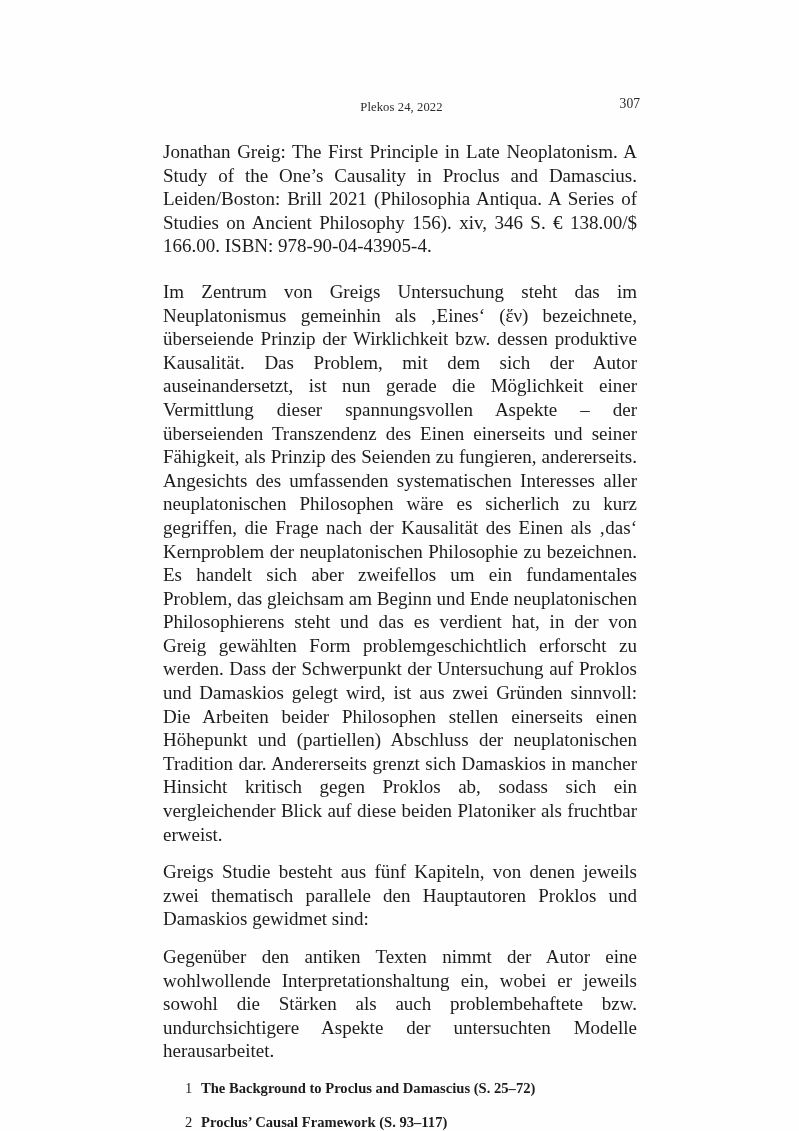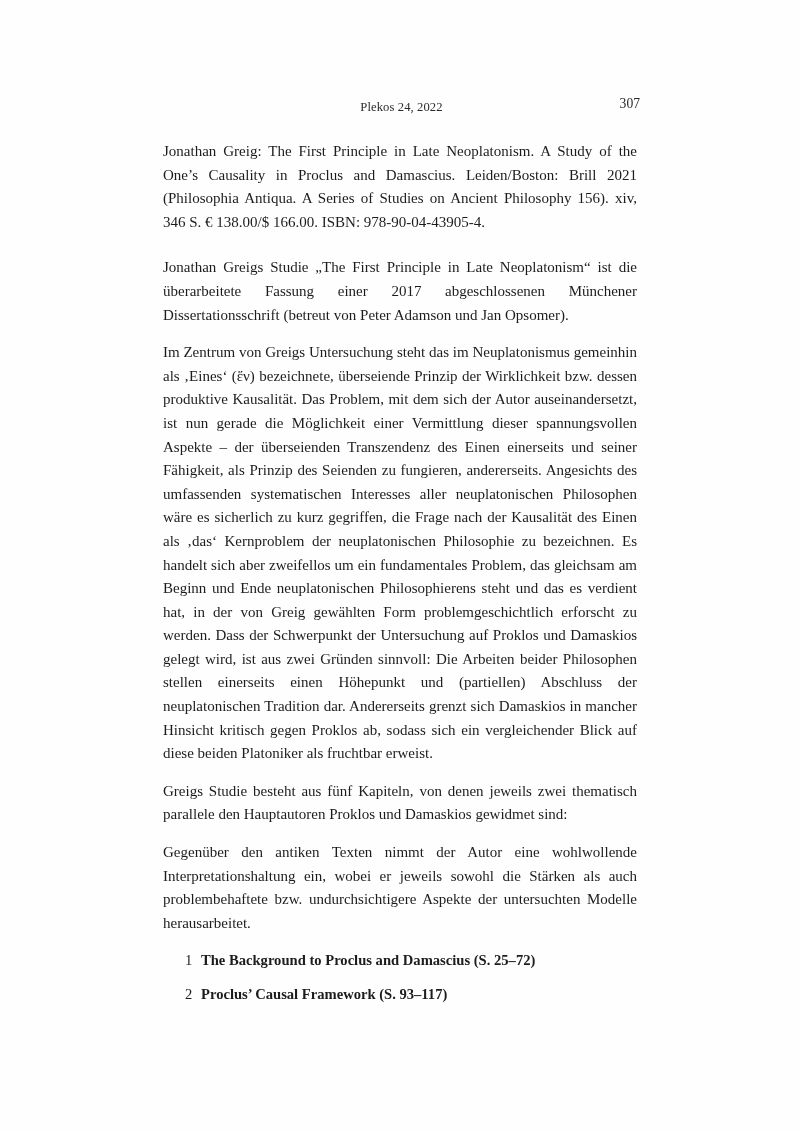--- a/index.html
+++ b/index.html
@@ -54,21 +54,21 @@
     position: absolute;
     left: 163px;
     top: 140px;
     width: 474px;
   }
 
   p.para {
     margin: 0 0 0 0;
     text-align: justify;
     text-justify: inter-word;
-    font-size: 15px;
+    font-size: 19px;
     line-height: 23.6px;
     hyphens: manual;
     color: #1c1c1c;
   }
   p.para.bib {
     margin-bottom: 22px;
   }
   p.para.body {
     margin-bottom: 14px;
   }
@@ -104,21 +104,20 @@
 
   <div class="running-head">
     <div class="running-head-title">Plekos 24, 2022</div>
     <div class="folio">307</div>
   </div>
 
   <div class="textblock">
 
     <p class="para bib">Jonathan Greig: The First Principle in Late Neoplatonism. A Study of the One’s Causality in Proclus and Damascius. Leiden/Boston: Brill 2021 (Philosophia Antiqua. A Series of Studies on Ancient Philosophy 156). xiv, 346 S. € 138.00/$ 166.00. ISBN: 978-90-04-43905-4.</p>
 
-    <p class="para body">Jonathan Greigs Studie „The First Principle in Late Neoplatonism“ ist die überarbeitete Fassung einer 2017 abgeschlossenen Münchener Dissertationsschrift (betreut von Peter Adamson und Jan Opsomer).</p>
 
     <p class="para body">Im Zentrum von Greigs Untersuchung steht das im Neuplatonismus gemeinhin als ‚Eines‘ (ἕν) bezeichnete, überseiende Prinzip der Wirklichkeit bzw. dessen produktive Kausalität. Das Problem, mit dem sich der Autor auseinandersetzt, ist nun gerade die Möglichkeit einer Vermittlung dieser spannungsvollen Aspekte – der überseienden Transzendenz des Einen einerseits und seiner Fähigkeit, als Prinzip des Seienden zu fungieren, andererseits. Angesichts des umfassenden systematischen Interesses aller neuplatonischen Philosophen wäre es sicherlich zu kurz gegriffen, die Frage nach der Kausalität des Einen als ‚das‘ Kernproblem der neuplatonischen Philosophie zu bezeichnen. Es handelt sich aber zweifellos um ein fundamentales Problem, das gleichsam am Beginn und Ende neuplatonischen Philosophierens steht und das es verdient hat, in der von Greig gewählten Form problemgeschichtlich erforscht zu werden. Dass der Schwerpunkt der Untersuchung auf Proklos und Damaskios gelegt wird, ist aus zwei Gründen sinnvoll: Die Arbeiten beider Philosophen stellen einerseits einen Höhepunkt und (partiellen) Abschluss der neuplatonischen Tradition dar. Andererseits grenzt sich Damaskios in mancher Hinsicht kritisch gegen Proklos ab, sodass sich ein vergleichender Blick auf diese beiden Platoniker als fruchtbar erweist.</p>
 
     <p class="para body">Greigs Studie besteht aus fünf Kapiteln, von denen jeweils zwei thematisch parallele den Hauptautoren Proklos und Damaskios gewidmet sind:</p>
 
     <p class="para body">Gegenüber den antiken Texten nimmt der Autor eine wohlwollende Interpretationshaltung ein, wobei er jeweils sowohl die Stärken als auch problembehaftete bzw. undurchsichtigere Aspekte der untersuchten Modelle herausarbeitet.</p>
 
     <ul class="chapter-list">
       <li>
         <span class="chapter-num">1</span>

